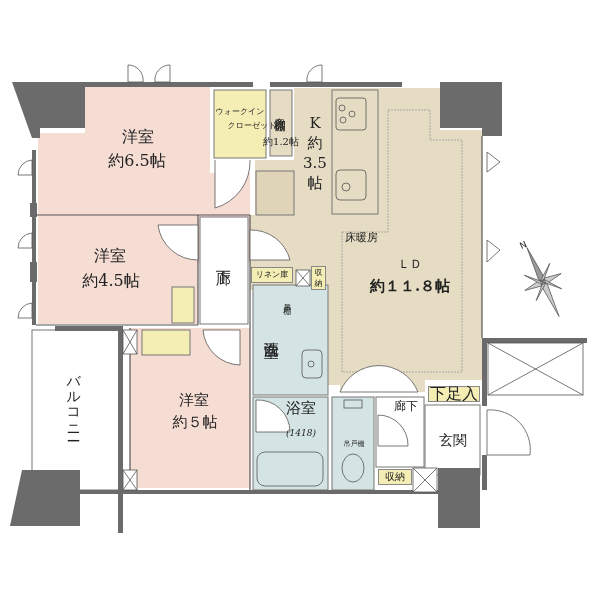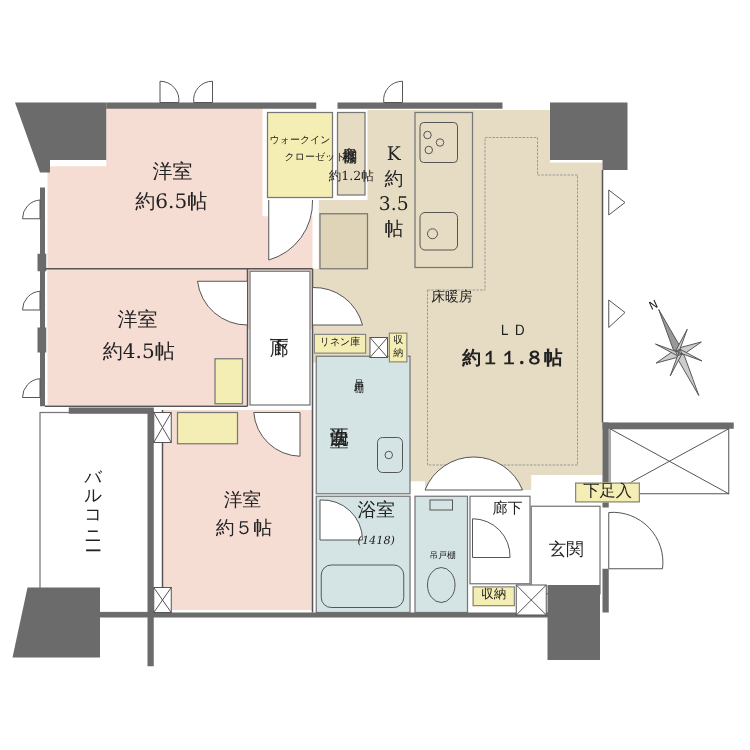--- a/index.html
+++ b/index.html
@@ -1,20 +1,20 @@
 <!DOCTYPE html>
 <html><head>
 <meta charset="utf-8">
 <style>
   html, body { margin:0; padding:0; background:#ffffff; }
   body { width:600px; height:600px; position:relative; overflow:hidden; font-family:"DejaVu Serif", serif; }
   #plan { position:absolute; left:0; top:0; width:600px; height:600px; }
   .lbl { position:absolute; color:#222; font-family:"DejaVu Serif", serif; text-align:center; line-height:1.15; white-space:nowrap; }
   .vert { writing-mode:vertical-rl; text-orientation:upright; letter-spacing:1px; }
-  .tag { position:absolute; background:#f4eeb4; border:1px solid #888; font-size:10px; color:#222; text-align:center; line-height:14px; font-family:Liberation Mono, monospace; }
+  .tag { position:absolute; background:#f4eeb4; border:1px solid #888; font-size:10px; color:#222; text-align:center; line-height:14px; font-family:Liberation Serif, serif; }
 </style>
 </head>
 <body>
 
 <svg id="plan" viewBox="0 0 600 600" xmlns="http://www.w3.org/2000/svg">
 
   <g>
 
     <polygon points="38,85 85,85 85,38 210,38 210,125 250,125 250,215 38,215" fill="#f6ddd4" transform="translate(0,48)"></polygon>
     <rect x="38" y="216" width="160" height="108" fill="#f6ddd4"></rect>
@@ -171,21 +171,21 @@
 <div class="lbl vert" style="left:282px;top:298px;font-size:8px;">吊戸棚</div>
 <div class="lbl vert" style="left:262px;top:330px;font-size:15px;">洗面室</div>
 
 <div class="lbl" style="left:276px;top:400px;width:50px;font-size:15px;">浴室</div>
 <div class="lbl" style="left:276px;top:428px;width:50px;font-size:9px;font-style:italic;">(1418)</div>
 
 <div class="lbl" style="left:336px;top:440px;width:36px;font-size:7px;">吊戸棚</div>
 
 <div class="lbl" style="left:386px;top:400px;width:40px;font-size:12px;">廊下</div>
 
-<div class="tag" style="left:428px;top:386px;width:50px;font-size:13px;margin-left:32px;">下足入</div>
+<div class="tag" style="left:428px;top:386px;width:50px;font-size:16px;">下足入</div>
 
 <div class="lbl" style="left:428px;top:432px;width:50px;font-size:14px;">玄関</div>
 
 <div class="tag" style="left:378px;top:469px;width:32px;font-size:10px;">収納</div>
 
 <div class="lbl vert" style="left:66px;top:365px;font-size:14px;">バルコニー</div>
 
 <div class="lbl" style="left:520px;top:240px;font-size:9px;font-family:'DejaVu Sans',sans-serif;transform:rotate(-25deg);">N</div>
 
 </body></html>

